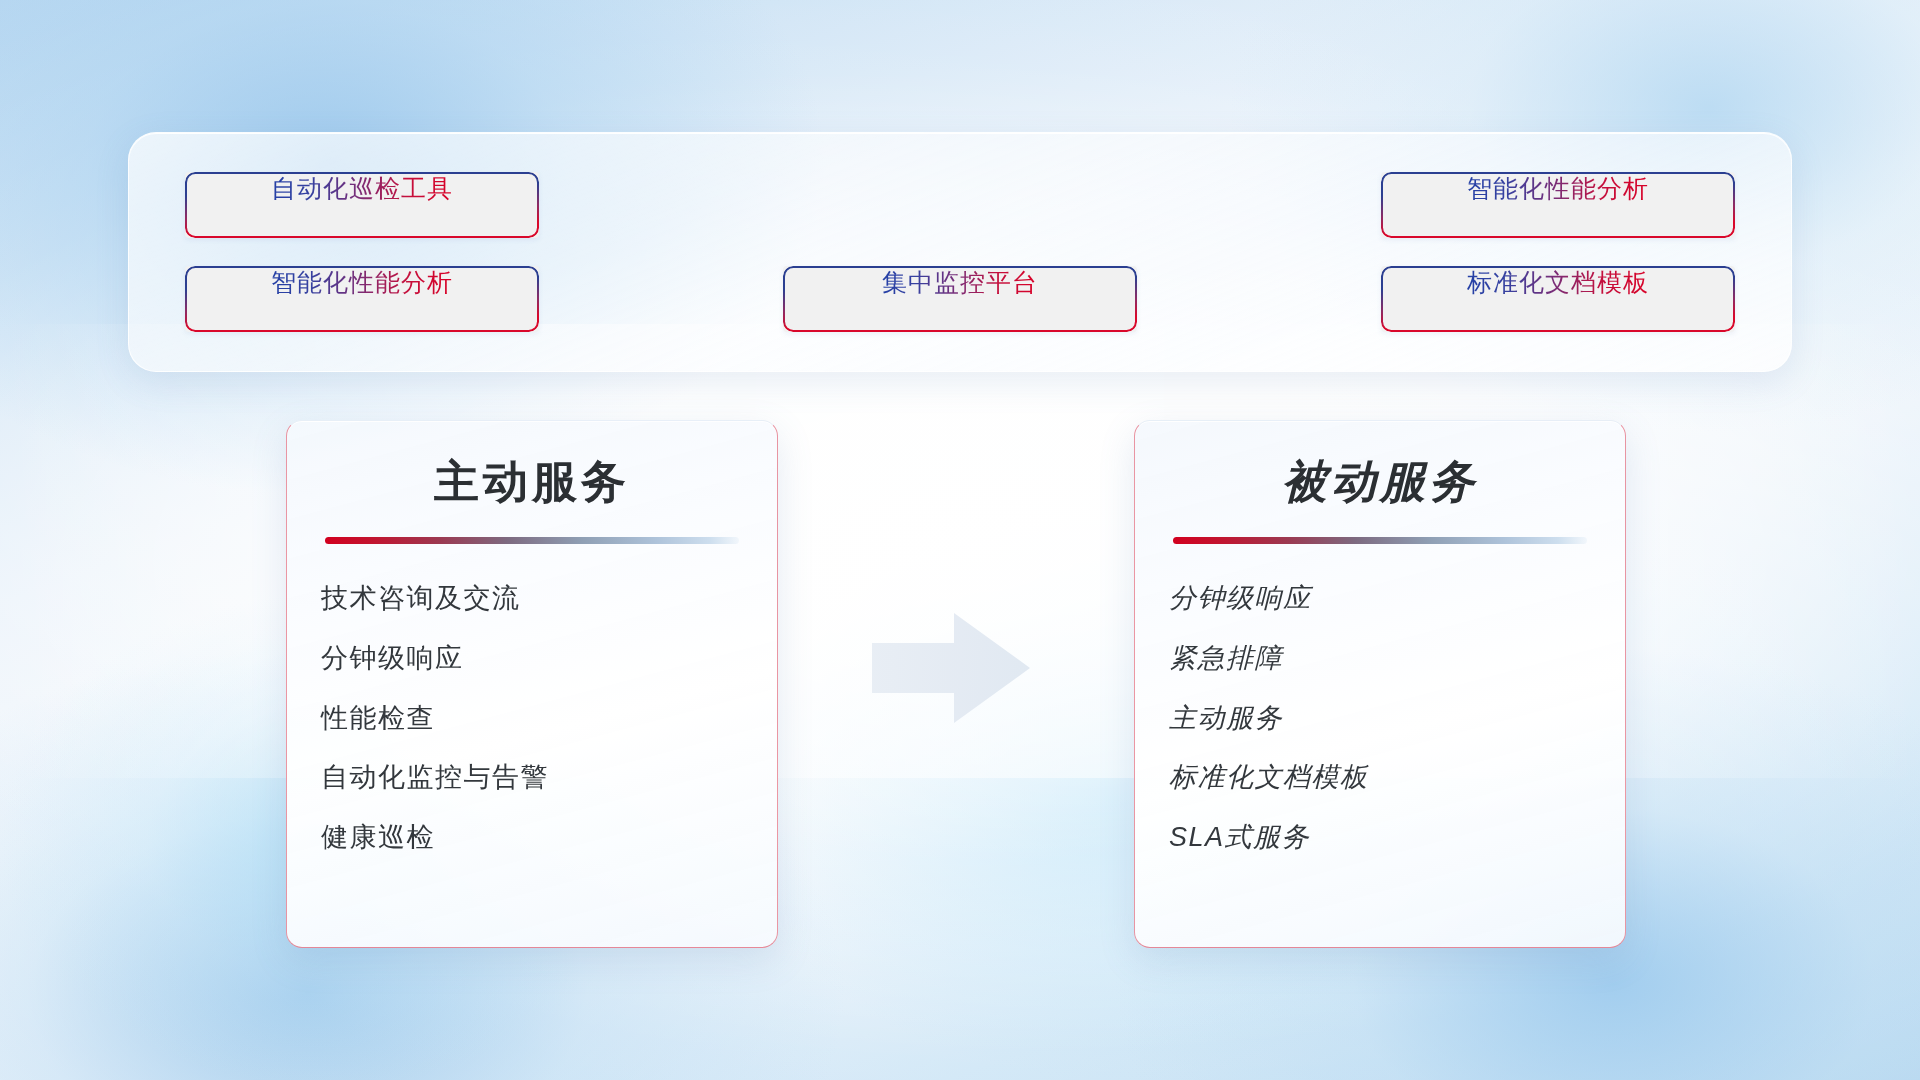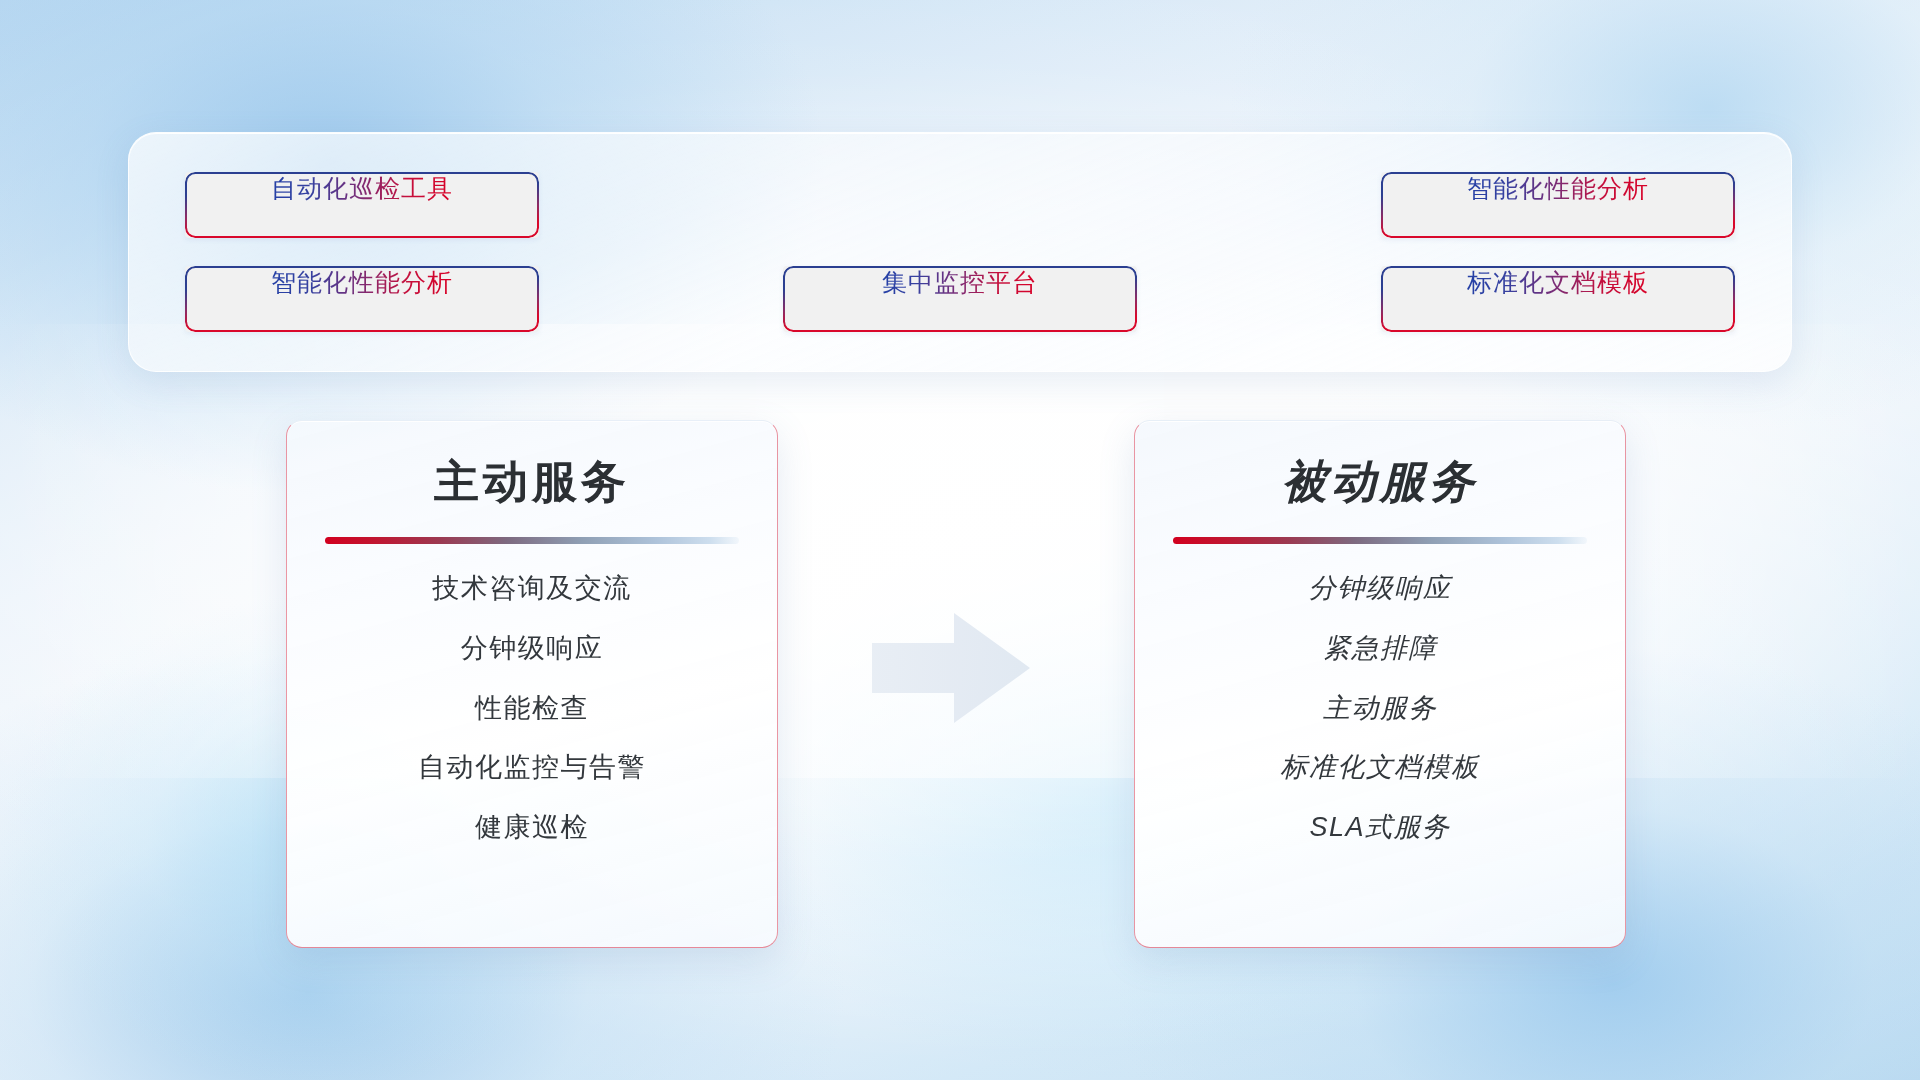--- a/index.html
+++ b/index.html
@@ -195,24 +195,24 @@
     line-height: 1.2;
     margin-top: 4px;
   }
   .svc-divider {
     margin: 28px 4px 0 4px;
     height: 7px;
     border-radius: 4px;
     background: linear-gradient(90deg, #d2001f 0%, #c11530 12%, #9b3a52 28%, #7d6a80 44%, #8f9fb4 62%, #aec3da 80%, #cddeee 93%, rgba(214,230,243,0.25) 100%);
   }
   .svc-list {
-    margin-top: 28px;
+    margin-top: 38px;
     display: flex;
     flex-direction: column;
-    align-items: center;
+    align-items: flex-start;
     gap: 26px;
   }
   .svc-item {
     font-size: 27px;
     color: #33383d;
     letter-spacing: 1.5px;
     white-space: nowrap;
     line-height: 1.25;
   }
 </style>

